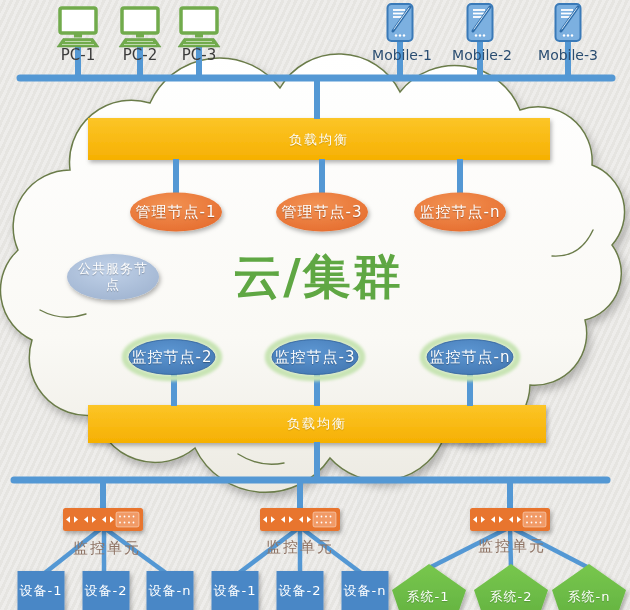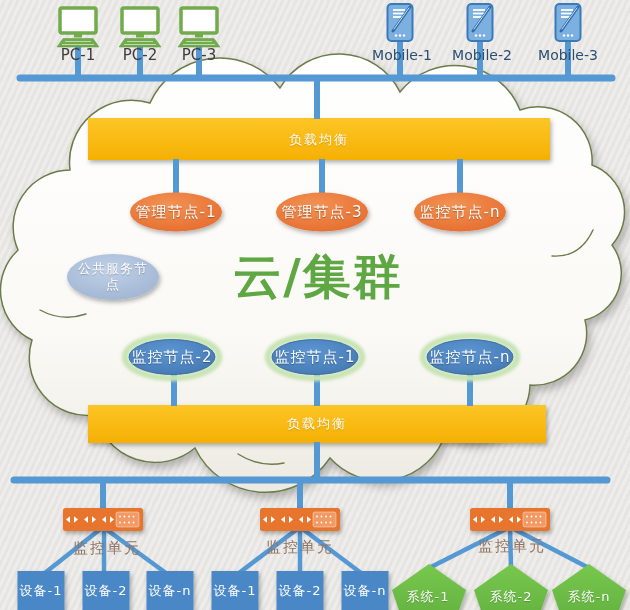--- a/index.html
+++ b/index.html
@@ -284,21 +284,21 @@
 <div class="t lb-label" style="left:317px;top:424px">负载均衡</div>
 
 <div class="t node-label" style="left:176px;top:212px">管理节点-1</div>
 <div class="t node-label" style="left:322px;top:212px">管理节点-3</div>
 <div class="t node-label" style="left:460px;top:212px">监控节点-n</div>
 
 <div class="t ps-label" style="left:113px;top:277px">公共服务节点</div>
 <div class="t title-label" style="left:318px;top:277px">云/集群</div>
 
 <div class="t node-label" style="left:172px;top:357px">监控节点-2</div>
-<div class="t node-label" style="left:315px;top:357px">监控节点-1</div>
+<div class="t node-label" style="left:315px;top:357px">监控节点-3</div>
 <div class="t node-label" style="left:470px;top:357px">监控节点-n</div>
 
 <div class="t unit-label" style="left:107px;top:548px">监控单元</div>
 <div class="t unit-label" style="left:300px;top:547px">监控单元</div>
 <div class="t unit-label" style="left:512px;top:546px">监控单元</div>
 
 <div class="t device-label" style="left:41px;top:591px">设备-1</div>
 <div class="t device-label" style="left:106px;top:591px">设备-2</div>
 <div class="t device-label" style="left:170px;top:591px">设备-n</div>
 <div class="t device-label" style="left:235px;top:591px">设备-1</div>

